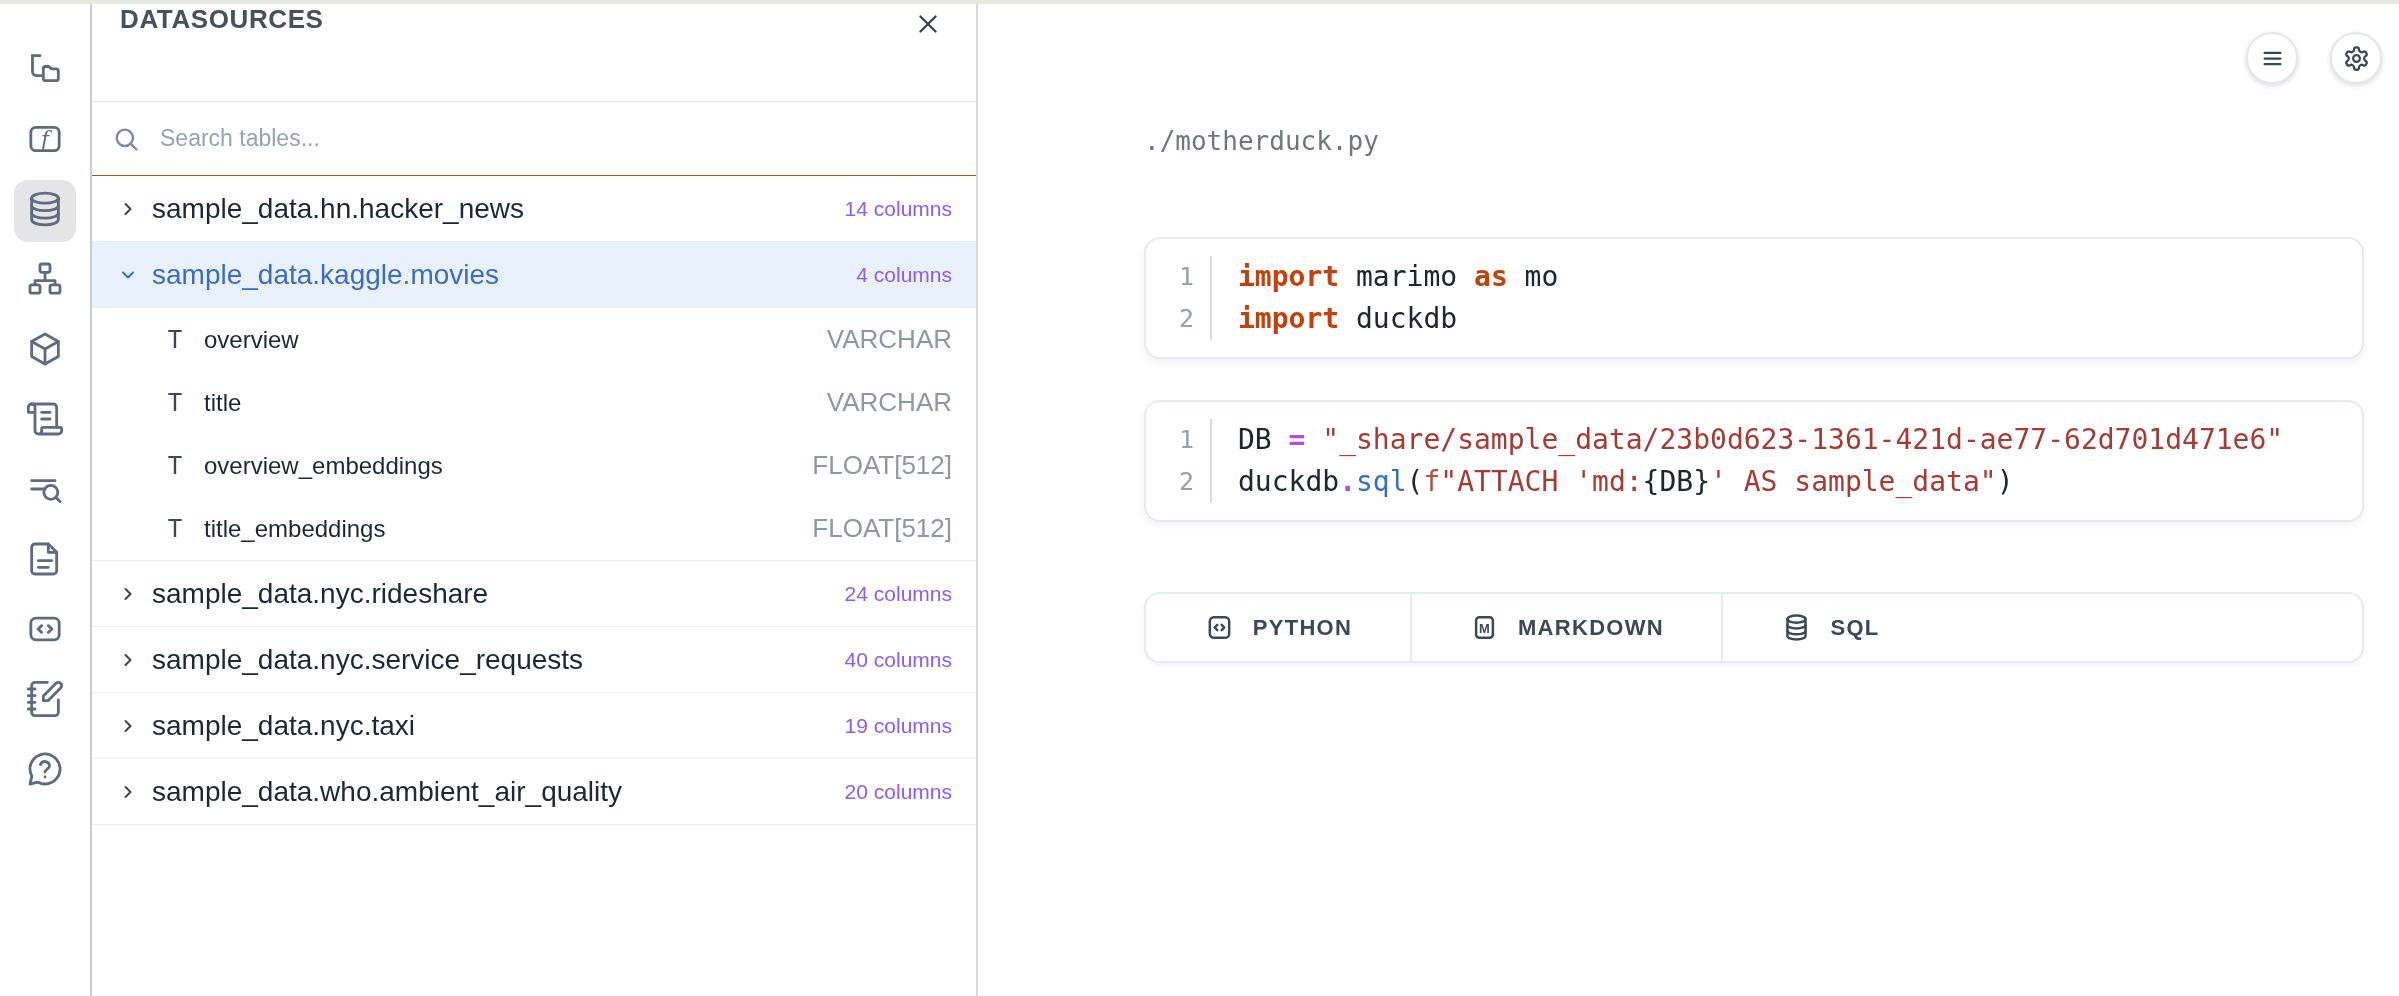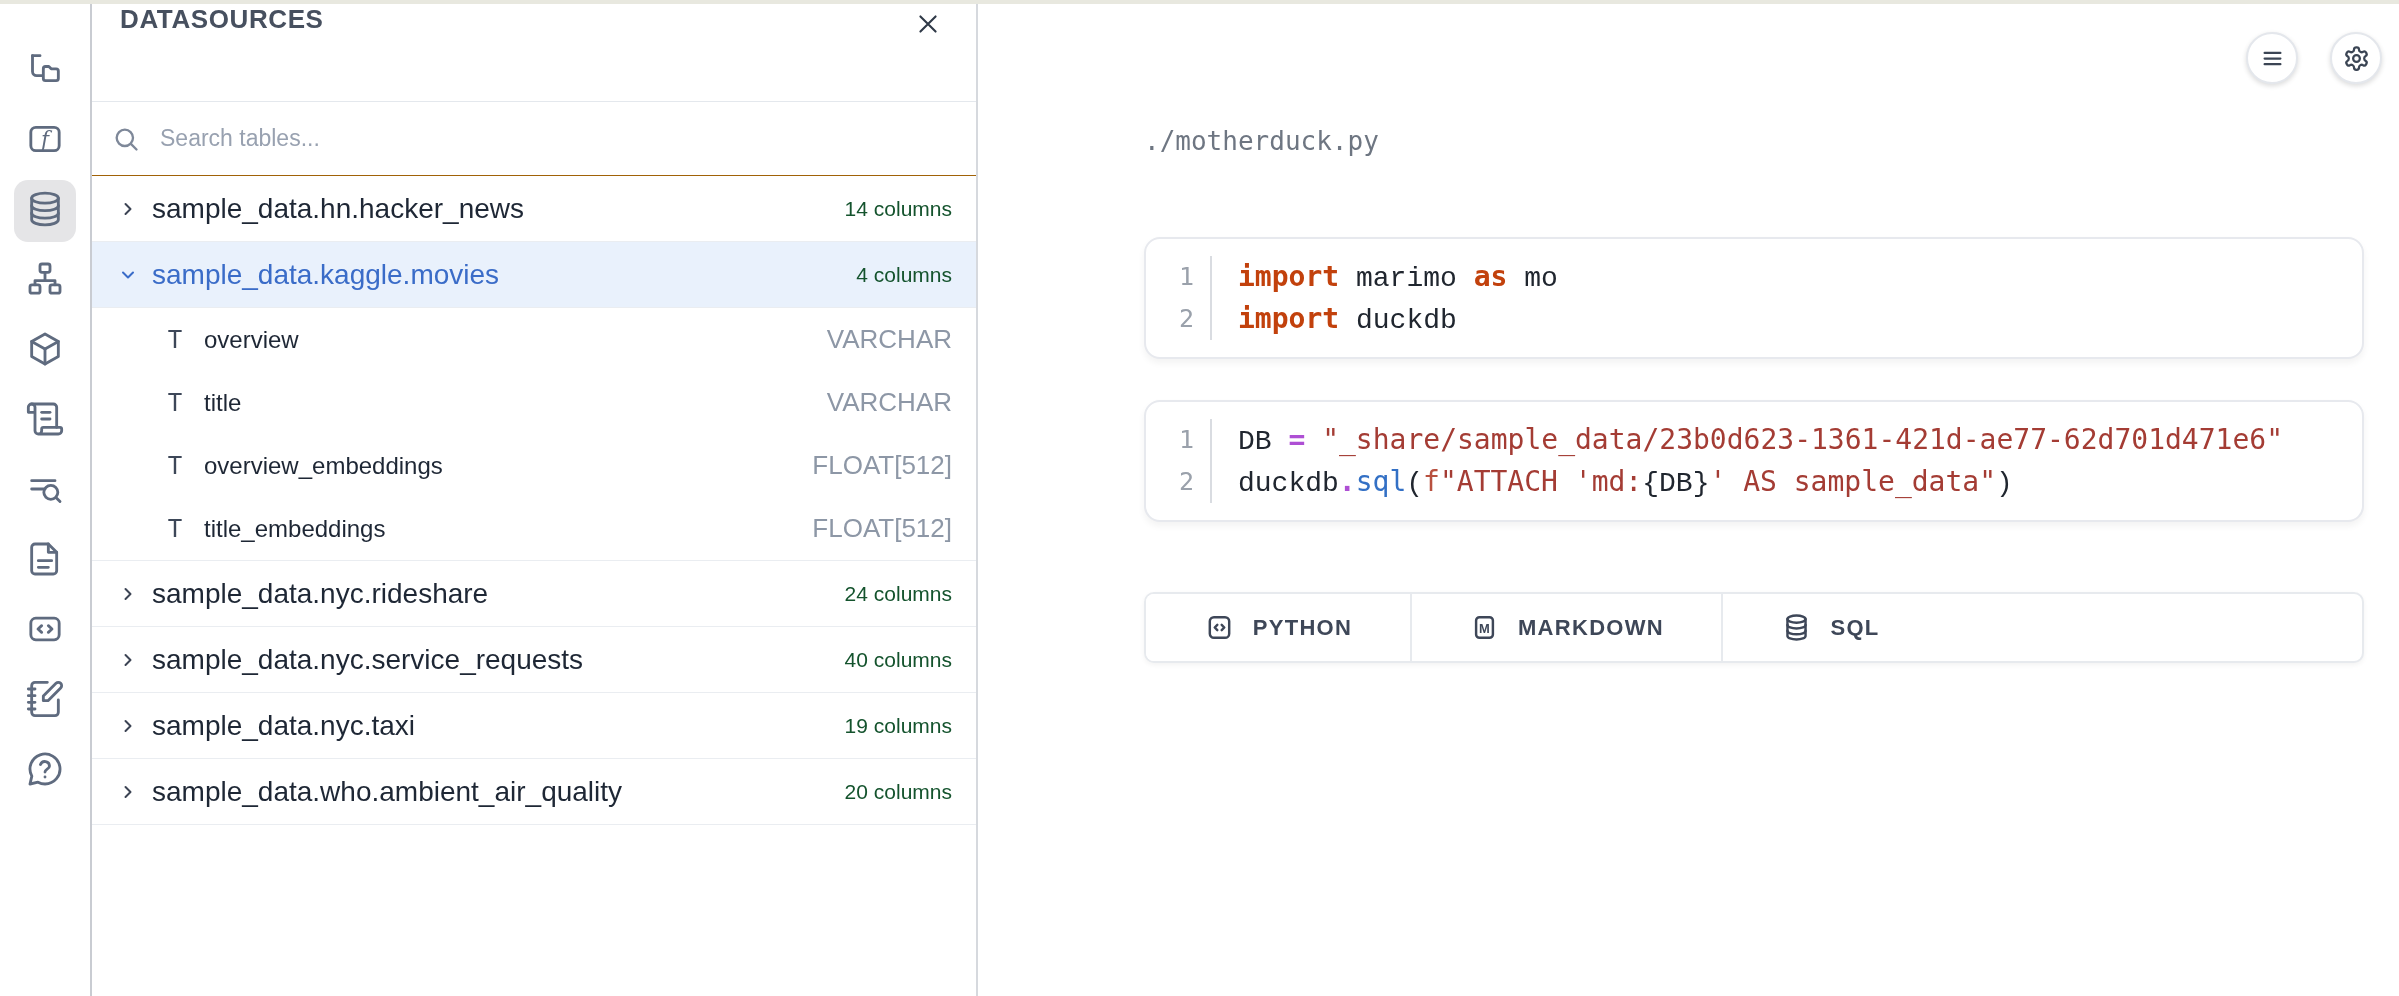--- a/index.html
+++ b/index.html
@@ -46,21 +46,21 @@
   }
   .search-input::placeholder { color:#98a1b0; }
 
   .table-row {
     height:66px; border-bottom:1px solid #eaedf1;
     display:flex; align-items:center; padding:0 24px 0 26px; cursor:pointer;
   }
   .table-row .chev { width:20px; height:20px; margin-right:14px; flex:none; }
   .table-row .chev svg { width:20px; height:20px; stroke:#3c4454; fill:none; stroke-width:2.4; stroke-linecap:round; stroke-linejoin:round; }
   .table-name { font-size:28px; color:#1e2735; }
-  .row-count { margin-left:auto; font-size:21px; color:#14532d; }
+  .row-count { margin-left:auto; font-size:21px; color:#8b5cf6; }
   .table-row.selected { background:#e9f1fc; }
   .table-row.selected .table-name { color:#3a6cc8; }
   .table-row.selected .chev svg { stroke:#3a6cc8; }
 
   .col-group { border-bottom:1px solid #eaedf1; }
   .col-row { height:63px; display:flex; align-items:center; padding:0 24px 0 70px; cursor:pointer; }
   .col-type-glyph {
     font-family:"DejaVu Sans Mono", monospace; font-size:24px; color:#3d4758;
     width:26px; text-align:center; margin-right:16px; flex:none;
   }
@@ -99,25 +99,25 @@
   .code-col { flex:1; border-left:2px solid #d9dce1; padding-left:26px; display:flex; flex-direction:column; }
   .code-line {
     height:42px; line-height:42px; white-space:pre;
     font-family:"DejaVu Sans Mono", monospace; font-size:28px; color:#20262f;
   }
   .tk-kw   { color:#c2410c; font-weight:bold; }
   .tk-op   { color:#ae4fd4; font-weight:bold; }
   .tk-str  { color:#a43c34; }
   .tk-fpfx { color:#b8503f; }
   .tk-fn   { color:#3370c5; }
-  .tk-plain{ color:#20262f;font-family:Liberation Mono, monospace; }
+  .tk-plain{ color:#20262f; }
 
   .add-row {
     position:absolute; top:588px; width:100%; height:71px;
-    border:2px solid #e7eaee; border-radius:10px; background:#fff;
+    border:2px solid #e7eaee; border-radius:16px; background:#fff;
     box-shadow:0 2px 5px rgba(0,0,0,0.05);
     display:flex; overflow:hidden;
   }
   .add-btn {
     display:flex; align-items:center; justify-content:center; gap:18px;
     border-right:2px solid #e7eaee; cursor:pointer; background:#fff;
   }
   .add-btn:last-child { border-right:none; }
   .add-btn svg { width:31px; height:31px; stroke:#3e4758; fill:none; stroke-width:1.9; stroke-linecap:round; stroke-linejoin:round; flex:none; }
   .add-btn svg text { fill:#3e4758; stroke:none; }

